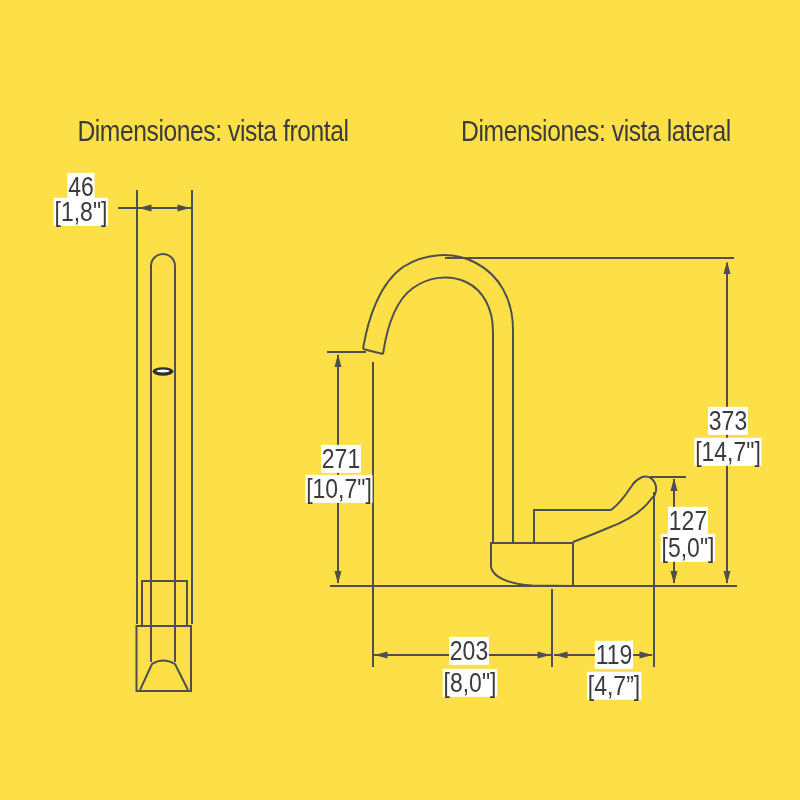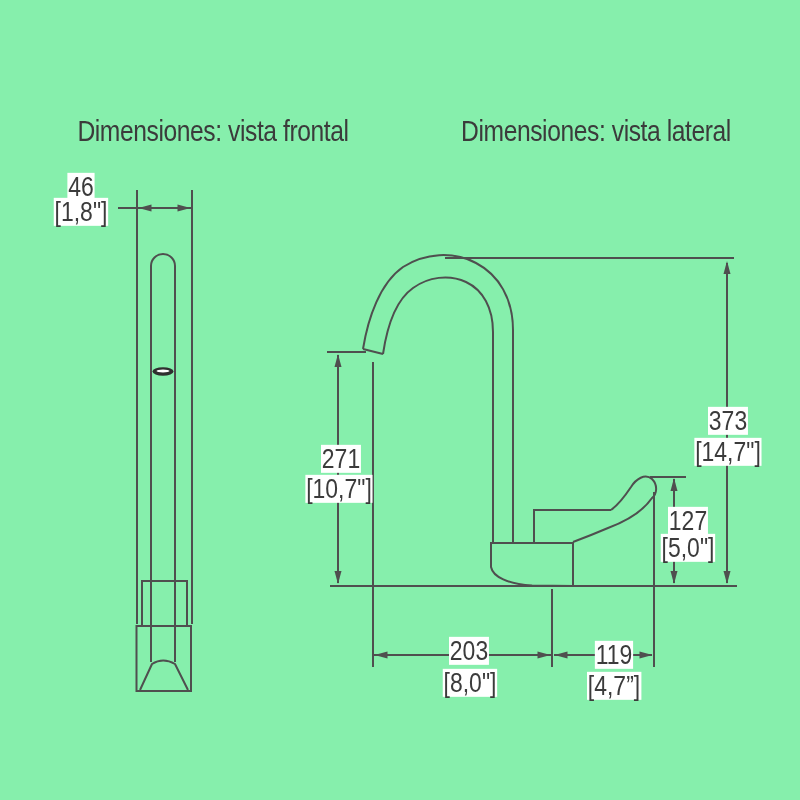--- a/index.html
+++ b/index.html
@@ -1,17 +1,17 @@
 <!DOCTYPE html>
 <html><head>
 <meta charset="utf-8">
 <style>
   html,body{margin:0;padding:0;background:#ffffff;}
   .canvas{
-    position:relative;width:800px;height:800px;background:#86efac;
+    position:relative;width:800px;height:800px;background:#fde047;
     font-family:"Liberation Sans","DejaVu Sans",sans-serif;overflow:hidden;
   }
   .canvas svg{position:absolute;left:0;top:0;}
   .ln path,.ln rect,.ln line{fill:none;stroke-width:2;stroke-linecap:butt;}
   .ar polygon{stroke:none;}
   .outlet-outer{fill:#2f2f2f;stroke:none;}
   .outlet-inner{fill:#ffffff;stroke:none;}
   .t{
     position:absolute;white-space:nowrap;color:#3b3b3b;line-height:1.05;
     transform:translate(-50%,-50%) scaleX(0.85);

